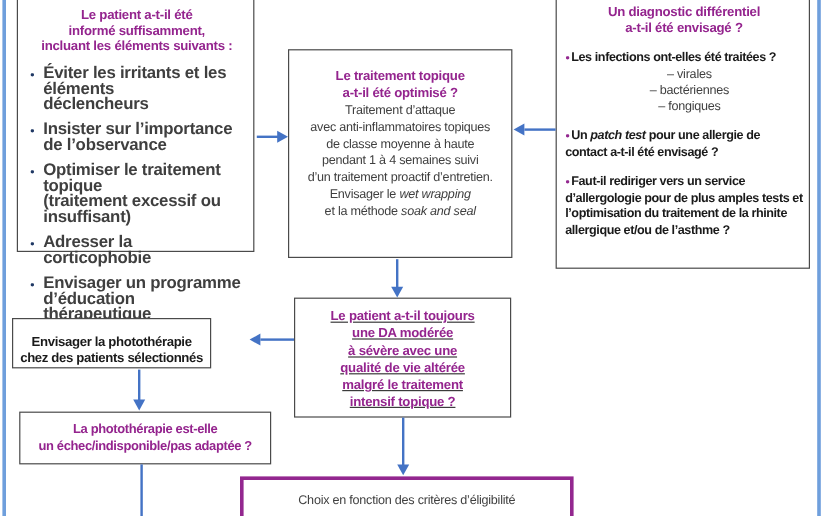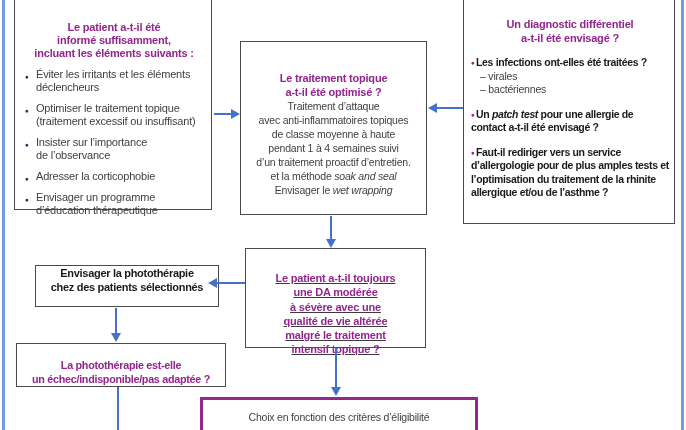--- a/index.html
+++ b/index.html
@@ -6,53 +6,53 @@
   .stage{
     position:relative;width:686px;height:430px;overflow:hidden;background:#ffffff;
     font-family:"Liberation Sans",sans-serif;color:#3b3b3b;
   }
   .frame-line{position:absolute;top:0;height:430px;width:3px;background:#6f9fdc;}
   .frame-left{left:2px;}
   .frame-right{left:681px;}
 
   .box{position:absolute;background:#ffffff;border:1.5px solid #4a4a4a;box-sizing:border-box;}
   .title{font-weight:bold;text-align:center;white-space:pre-line;}
-  .purple{color:#94248e;margin-top:14px;}
+  .purple{color:#94248e;}
   .dark{color:#1a1a1a;}
   .pre{white-space:pre-line;}
 
   
   #informed{left:14px;top:-6px;width:198px;height:216px;padding:12px 8px 0 10px;}
   #informed .title{font-size:11px;line-height:13px;letter-spacing:-0.2px;}
-  .bullet{position:relative;padding-left:11px;font-size:11px;line-height:13px;margin-top:8px;
-          letter-spacing:-0.2px;white-space:pre-line;color:#3f3f3f;}
+  .bullet{position:relative;padding-left:11px;font-size:14px;line-height:13px;margin-top:8px;
+          letter-spacing:-0.2px;white-space:pre-line;color:#3f3f3f;font-weight:bold;}
   .bullet::before{content:"●";position:absolute;left:0;top:2px;font-size:6.5px;color:#1f3864;}
 
   
   #topical{left:240px;top:41px;width:187px;height:174px;padding:15px 5px 0 5px;text-align:center;}
   #topical .title{font-size:11px;line-height:14px;letter-spacing:-0.2px;}
   #topical .body{font-size:10.5px;line-height:14px;letter-spacing:-0.2px;color:#3f3f3f;}
   .body-line{font-size:10.5px;line-height:14px;letter-spacing:-0.2px;color:#3f3f3f;}
 
   
   #differential{left:463px;top:-6px;width:212px;height:230px;padding:8px 5px 0 7px;}
   #differential .title{font-size:11px;line-height:14px;letter-spacing:-0.2px;margin-bottom:8px;}
   .q{position:relative;font-size:10.5px;line-height:13.5px;letter-spacing:-0.35px;
      font-weight:bold;color:#1a1a1a;margin-top:11px;}
   .q::before{content:"● ";font-size:6.5px;color:#93278f;vertical-align:1px;}
   .q.nowrap{white-space:nowrap;}
   .sub-item{font-size:10.5px;line-height:13.5px;letter-spacing:-0.2px;color:#3f3f3f;
-            padding-left:9px;font-weight:normal;}
+            padding-left:9px;font-weight:normal;text-align:center;}
 
   
   #persistent{left:245px;top:248px;width:181px;height:100px;padding-top:8px;text-decoration:underline;}
   #persistent .title{font-size:11px;line-height:14.3px;letter-spacing:-0.2px;}
 
   
-  #phototherapy{left:35px;top:265px;width:184px;height:42px;display:flex;align-items:flex-start;justify-content:center;}
+  #phototherapy{left:10px;top:265px;width:166px;height:42px;display:flex;align-items:flex-end;justify-content:center;}
   #phototherapy .title{font-size:11px;line-height:14px;letter-spacing:-0.3px;}
   #photo-failure{left:16px;top:343px;width:210px;height:44px;display:flex;align-items:center;justify-content:center;}
   #photo-failure .title{font-size:10.8px;line-height:14px;letter-spacing:-0.3px;}
 
   
   #systemic{left:200px;top:397px;width:278px;height:66px;border:3px solid #93278f;padding-top:7px;text-align:center;}
   #systemic .title{font-size:11.5px;line-height:14px;letter-spacing:-0.2px;}
   #systemic .partial{margin-top:4px;font-size:10.5px;line-height:13px;letter-spacing:-0.2px;color:#3f3f3f;}
 
   
@@ -73,48 +73,49 @@
   <div class="frame-line frame-left"></div>
   <div class="frame-line frame-right"></div>
 
   <div class="box" id="informed">
     <div class="title purple">Le patient a-t-il été
 informé suffisamment,
 incluant les éléments suivants :</div>
     <div>
       <div class="bullet">Éviter les irritants et les éléments
 déclencheurs</div>
+      <div class="bullet">Insister sur l’importance
+de l’observance</div>
       <div class="bullet">Optimiser le traitement topique
 (traitement excessif ou insuffisant)</div>
-      <div class="bullet">Insister sur l’importance
-de l’observance</div>
       <div class="bullet">Adresser la corticophobie</div>
       <div class="bullet">Envisager un programme
 d’éducation thérapeutique</div>
     </div>
   </div>
 
   <div class="box" id="topical">
     <div class="title purple">Le traitement topique
 a-t-il été optimisé ?</div>
     <div class="body pre">Traitement d’attaque
 avec anti-inflammatoires topiques
 de classe moyenne à haute
 pendant 1 à 4 semaines suivi
 d’un traitement proactif d’entretien.</div>
+    <div class="body-line"><span>Envisager le </span><i>wet wrapping</i></div>
     <div class="body-line"><span>et la méthode </span><i>soak and seal</i></div>
-    <div class="body-line"><span>Envisager le </span><i>wet wrapping</i></div>
   </div>
 
   <div class="box" id="differential">
     <div class="title purple">Un diagnostic différentiel
 a-t-il été envisagé ?</div>
     <div class="q nowrap">Les infections ont-elles été traitées ?</div>
     <div class="sub-item">– virales</div>
     <div class="sub-item">– bactériennes</div>
+    <div class="sub-item">– fongiques</div>
     <div class="q"><span>Un </span><i>patch test</i><span> pour une allergie de contact a-t-il été envisagé ?</span></div>
     <div class="q">Faut-il rediriger vers un service d’allergologie pour de plus amples tests et l’optimisation du traitement de la rhinite allergique et/ou de l’asthme ?</div>
   </div>
 
   <div class="box" id="persistent">
     <div class="title purple">Le patient a-t-il toujours
 une DA modérée
 à sévère avec une
 qualité de vie altérée
 malgré le traitement

